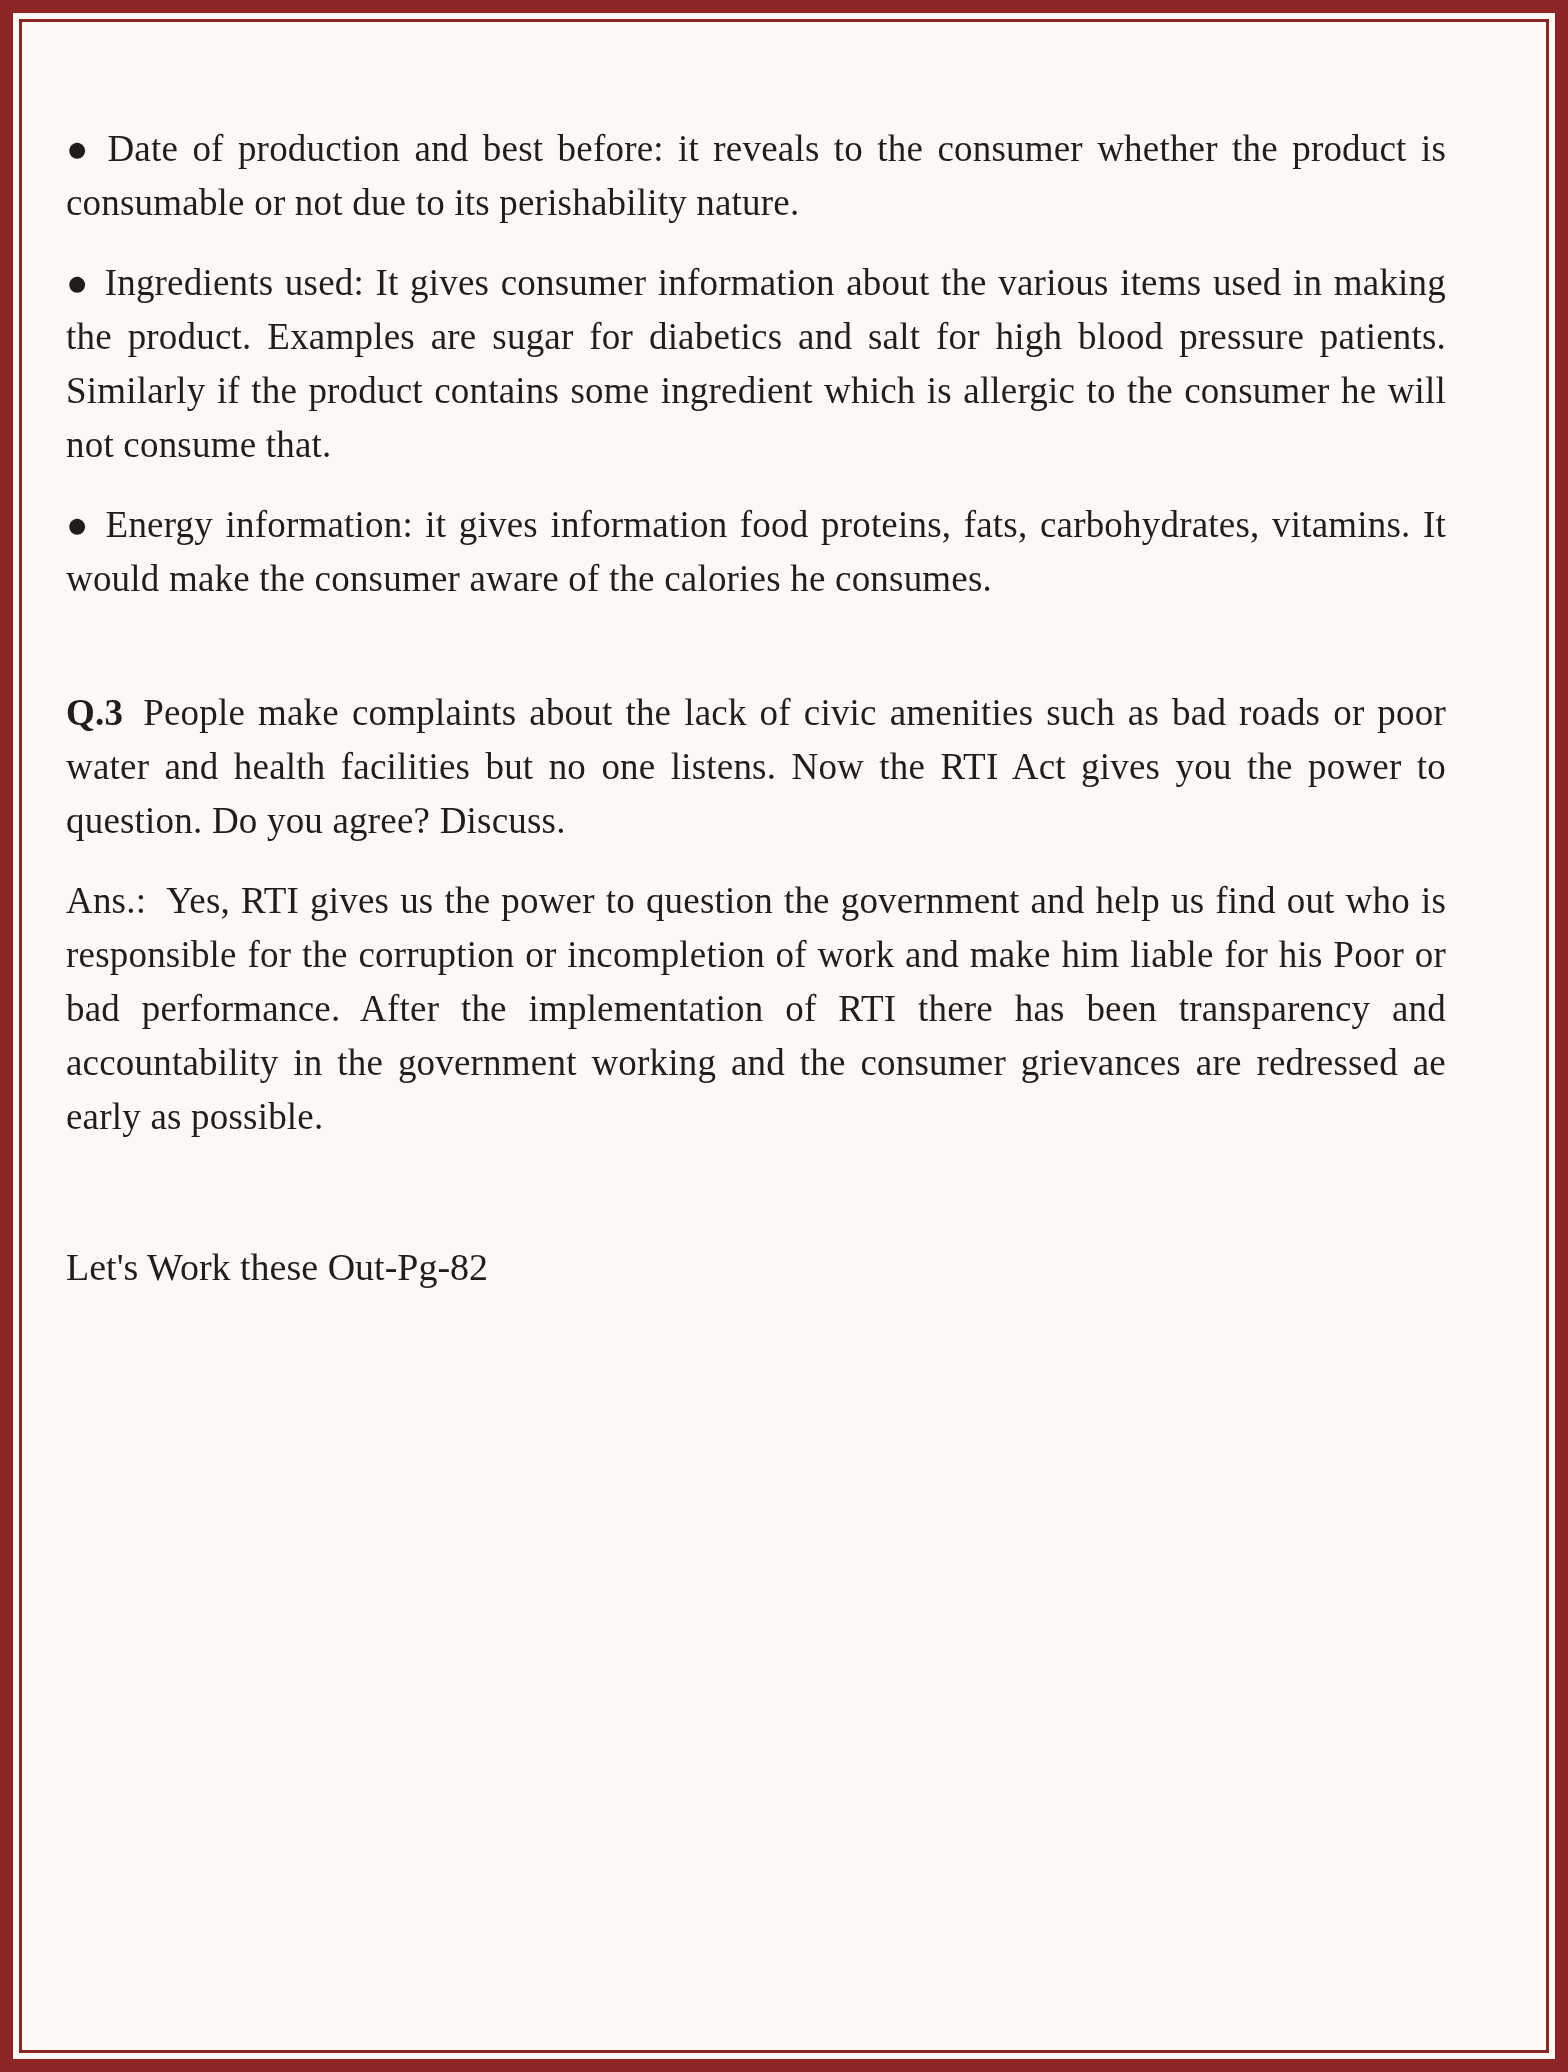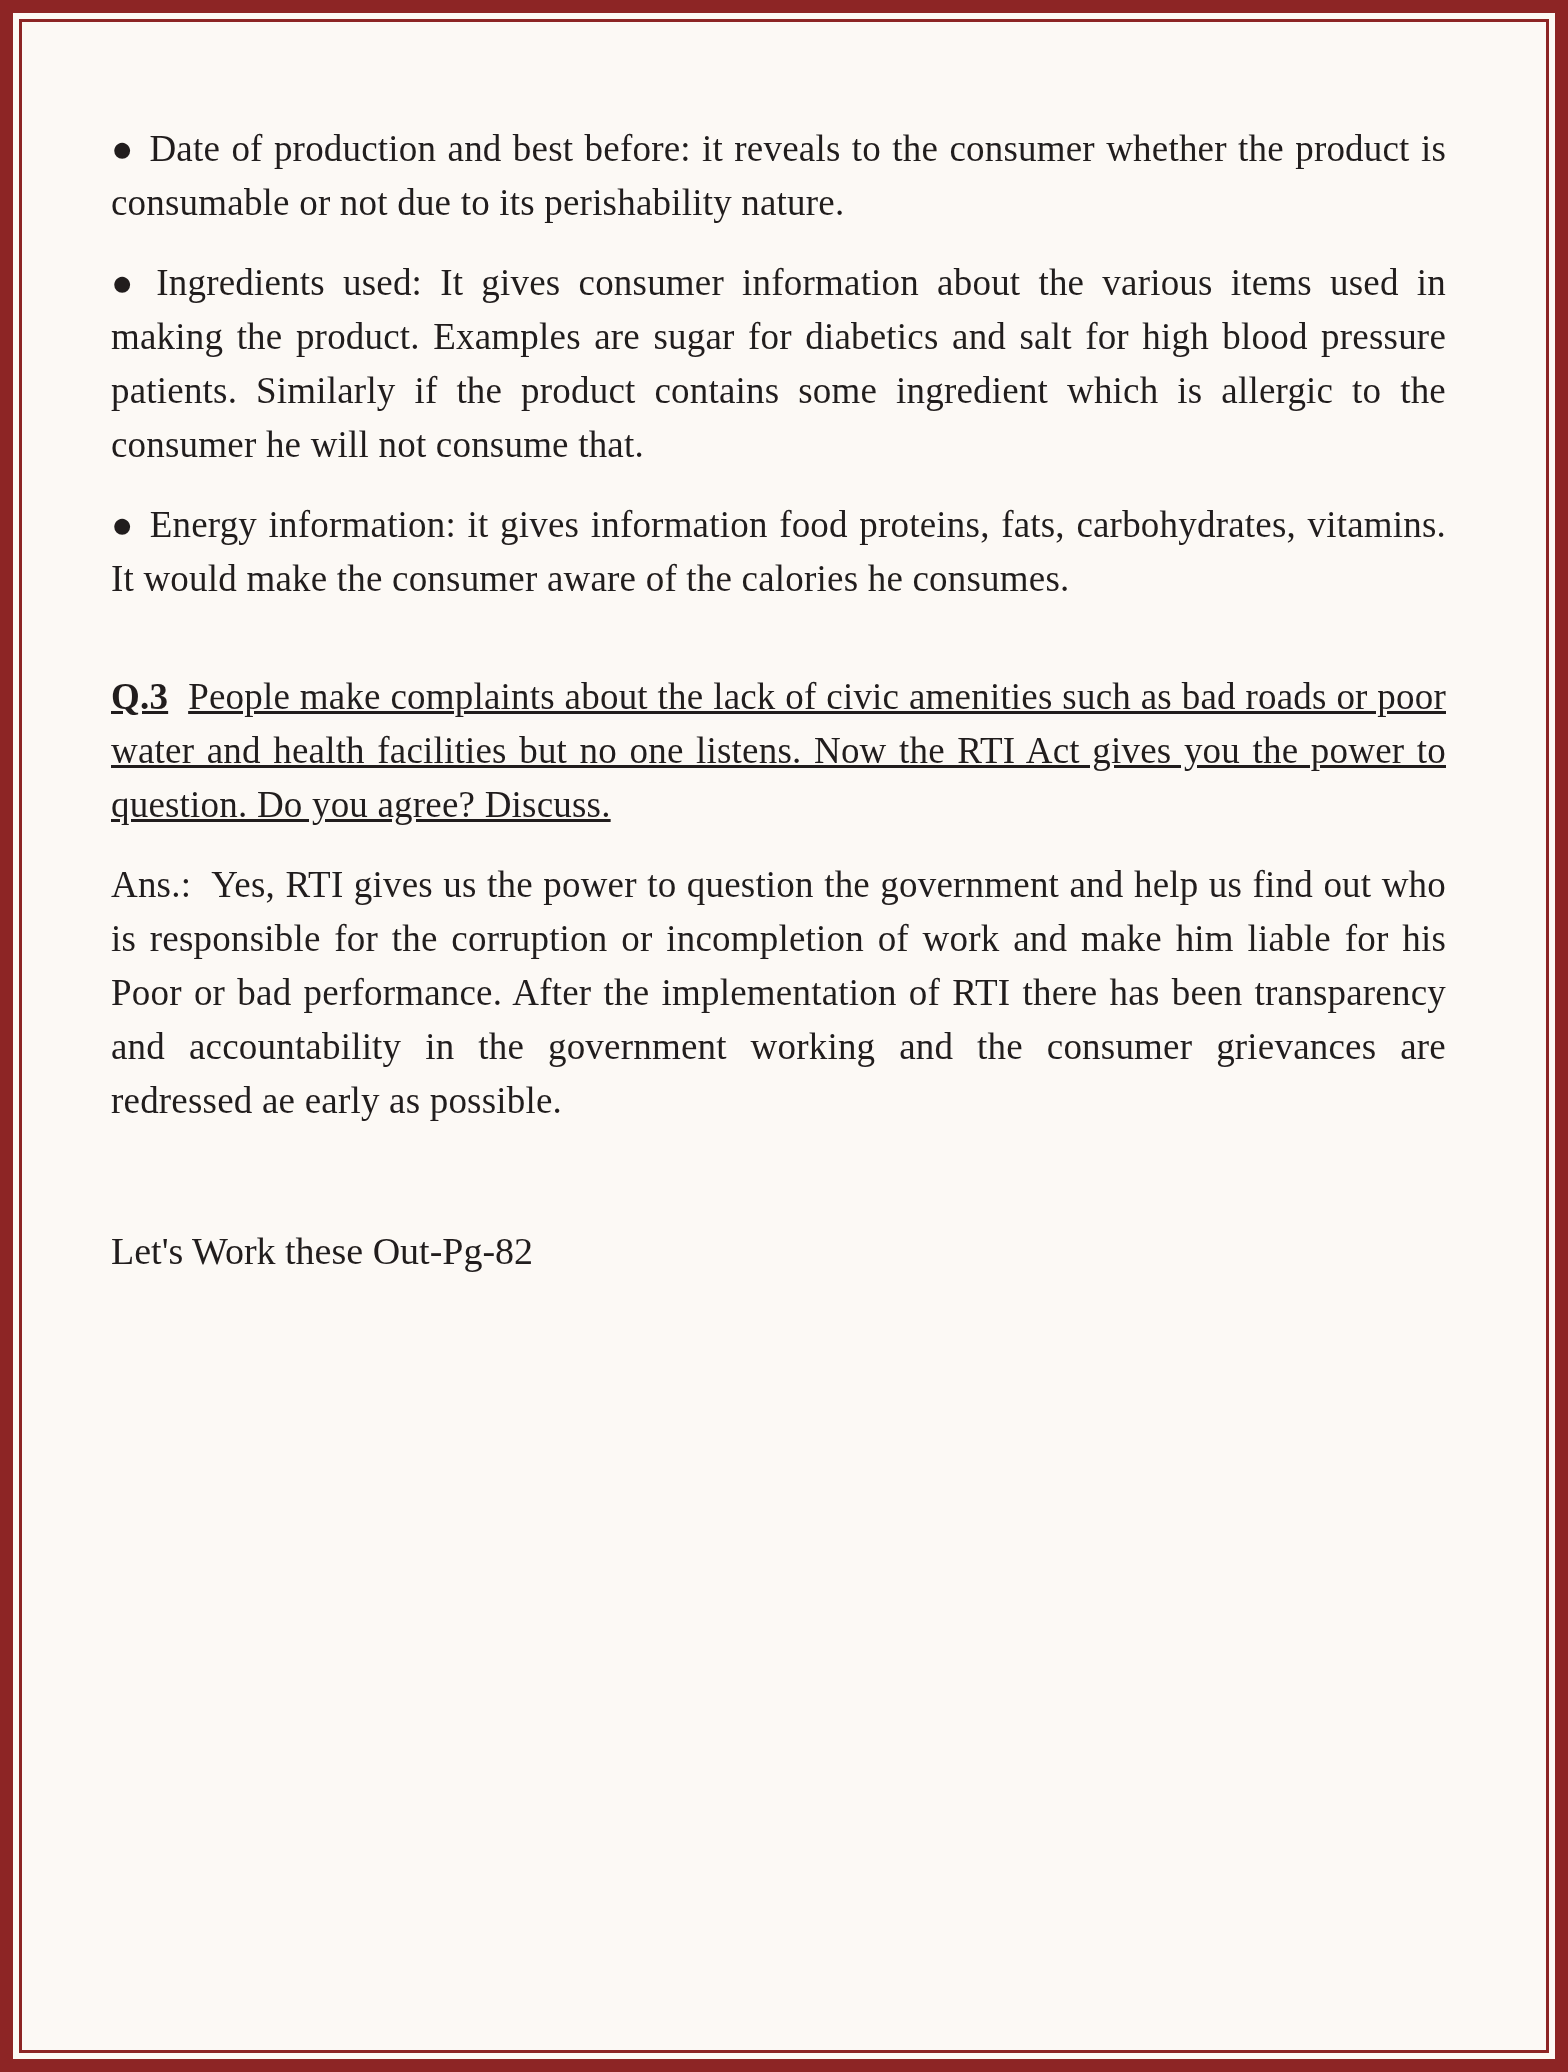--- a/index.html
+++ b/index.html
@@ -28,40 +28,40 @@
   .frame-inner {
     position: absolute;
     inset: 19px;
     border: 3px solid var(--border);
     pointer-events: none;
     z-index: 3;
   }
   .content {
     position: absolute;
     inset: 22px;
-    padding: 100px 100px 0 89px;
+    padding: 100px 100px 0 44px;
     background: var(--page-bg);
   }
   .para {
     margin: 0 0 26px 0;
     font-size: 37px;
     line-height: 54px;
     text-align: justify;
     letter-spacing: 0.2px;
   }
   .bullet {
     margin-right: 14px;
   }
   .label {
     margin-right: 20px;
   }
   .bold {
     font-weight: bold;
   }
-  .q3 { margin-top: 64px; text-decoration: underline; }
+  .q3 { margin-top: 80px; }
   .ans { margin-top: 2px; }
   .heading {
     margin: 96px 0 0 0;
     font-size: 38px;
     line-height: 54px;
     font-weight: normal;
   }
   .q1 { margin-top: 96px; }
 </style>
 </head>

